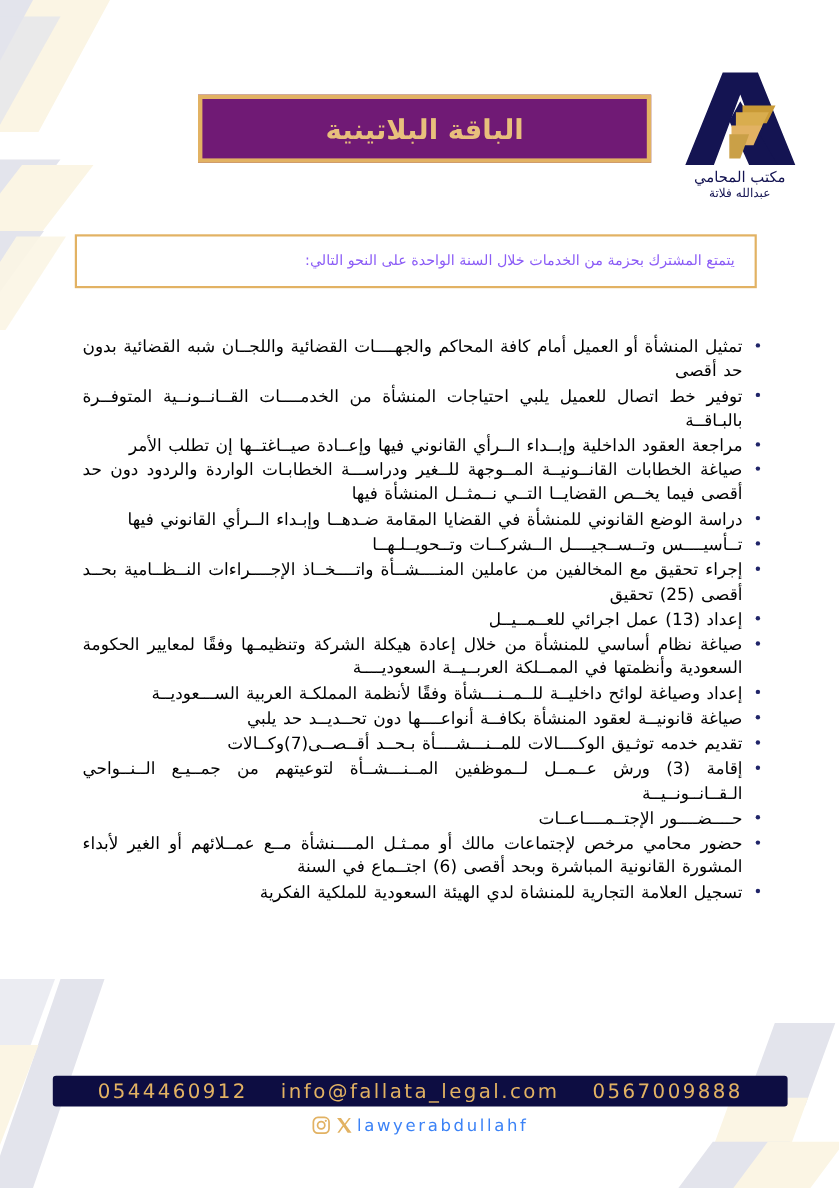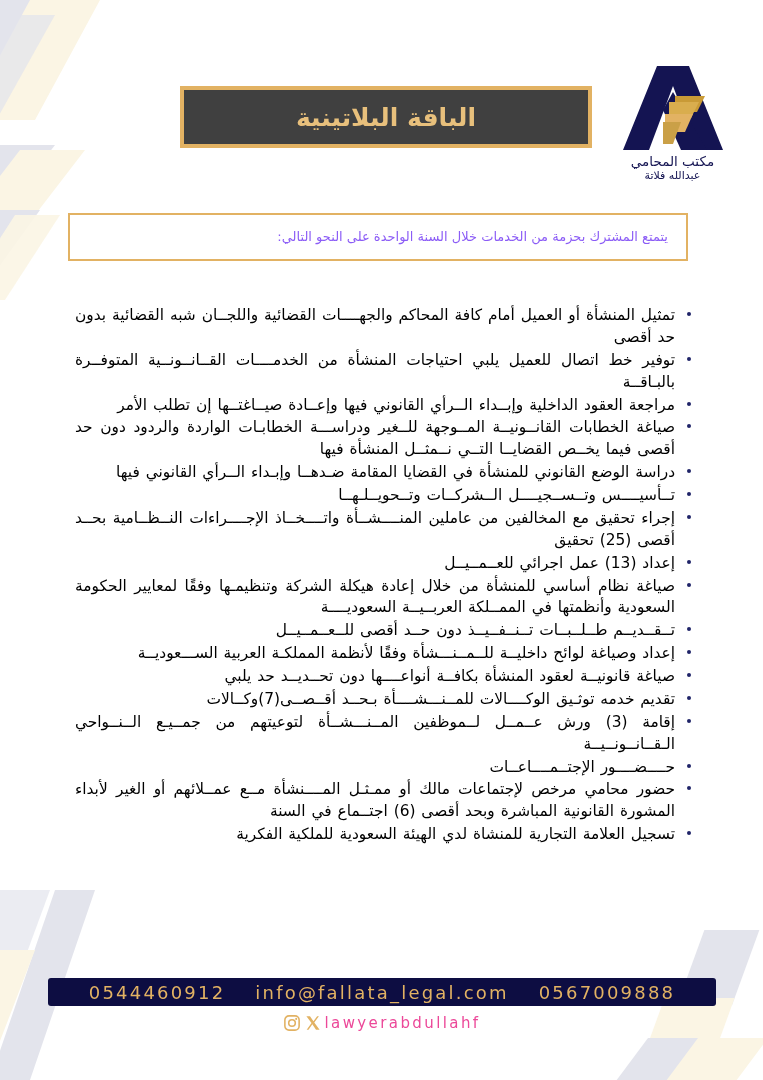--- a/index.html
+++ b/index.html
@@ -35,21 +35,21 @@
     right: 0;
     height: 120px;
   }
 
   .title-box {
     position: absolute;
     left: 180px;
     top: 24px;
     width: 412px;
     height: 62px;
-    background: #404040;
+    background: #701a75;
     border: 4px solid #e2b263;
     box-sizing: border-box;
     display: flex;
     align-items: center;
     justify-content: center;
   }
   .title-text {
     color: #e8c07c;
     font-size: 25px;
     font-weight: bold;
@@ -149,21 +149,21 @@
     right: 0;
     top: 1014px;
     display: flex;
     align-items: center;
     justify-content: center;
     gap: 3px;
     direction: ltr;
   }
   .social-icon { display: block; }
   .social-handle {
-    color: #ec4899;
+    color: #3b82f6;
     font-size: 15px;
     letter-spacing: 2.4px;
     direction: ltr;
   }
 </style>
 </head>
 <body>
 
 <div class="page">
 
@@ -222,21 +222,20 @@
   <div class="list" id="services-list">
       <div class="list-item"><span class="bullet"></span><span>تمثيل المنشأة أو العميل أمام كافة المحاكم والجهــــات القضائية واللجــان شبه القضائية بدون حد أقصى</span></div>
       <div class="list-item"><span class="bullet"></span><span>توفير خط اتصال للعميل يلبي احتياجات المنشأة من الخدمــــات القــانــونــية المتوفــرة بالبـاقــة</span></div>
       <div class="list-item"><span class="bullet"></span><span>مراجعة العقود الداخلية وإبــداء الــرأي القانوني فيها وإعــادة صيــاغتــها إن تطلب الأمر</span></div>
       <div class="list-item"><span class="bullet"></span><span>صياغة الخطابات القانــونيــة المــوجهة للــغير ودراســـة الخطابـات الواردة والردود دون حد أقصى فيما يخــص القضايــا التــي نــمثــل المنشأة فيها</span></div>
       <div class="list-item"><span class="bullet"></span><span>دراسة الوضع القانوني للمنشأة في القضايا المقامة ضـدهــا وإبـداء الــرأي القانوني فيها</span></div>
       <div class="list-item"><span class="bullet"></span><span>تــأسيــــس وتــســجيــــل الــشركــات وتــحويــلـهــا</span></div>
       <div class="list-item"><span class="bullet"></span><span>إجراء تحقيق مع المخالفين من عاملين المنــــشــأة واتــــخــاذ الإجــــراءات النــظــامية بحــد أقصى (25) تحقيق</span></div>
       <div class="list-item"><span class="bullet"></span><span>إعداد (13) عمل اجرائي للعــمــيــل</span></div>
       <div class="list-item"><span class="bullet"></span><span>صياغة نظام أساسي للمنشأة من خلال إعادة هيكلة الشركة وتنظيمـها وفقًا لمعايير الحكومة السعودية وأنظمتها في الممــلكة العربــيــة السعوديــــة</span></div>
-      <div class="list-item"><span class="bullet"></span><span>تــقــديــم طــلــبــات تــنــفــيــذ دون حــد أقصى للــعــمــيــل</span></div>
       <div class="list-item"><span class="bullet"></span><span>إعداد وصياغة لوائح داخليــة للــمــنـــشأة وفقًا لأنظمة المملكـة العربية الســـعوديــة</span></div>
       <div class="list-item"><span class="bullet"></span><span>صياغة قانونيــة لعقود المنشأة بكافــة أنواعــــها دون تحــديــد حد يلبي</span></div>
       <div class="list-item"><span class="bullet"></span><span>تقديم خدمه توثـيق الوكــــالات للمــنـــشــــأة بـحــد أقــصــى(7)وكــالات</span></div>
       <div class="list-item"><span class="bullet"></span><span>إقامة (3) ورش عــمــل لــموظفين المــنـــشــأة لتوعيتهم من جمــيـع الــنــواحي الـقــانــونــيــة</span></div>
       <div class="list-item"><span class="bullet"></span><span>حــــضــــور الإجتــمــــاعــات</span></div>
       <div class="list-item"><span class="bullet"></span><span>حضور محامي مرخص لإجتماعات مالك أو ممـثـل المــــنشأة مــع عمــلائهم أو الغير لأبداء المشورة القانونية المباشرة وبحد أقصى (6) اجتــماع في السنة</span></div>
       <div class="list-item"><span class="bullet"></span><span>تسجيل العلامة التجارية للمنشاة لدي الهيئة السعودية للملكية الفكرية</span></div>
     </div>
 
   <div class="contact-bar">

